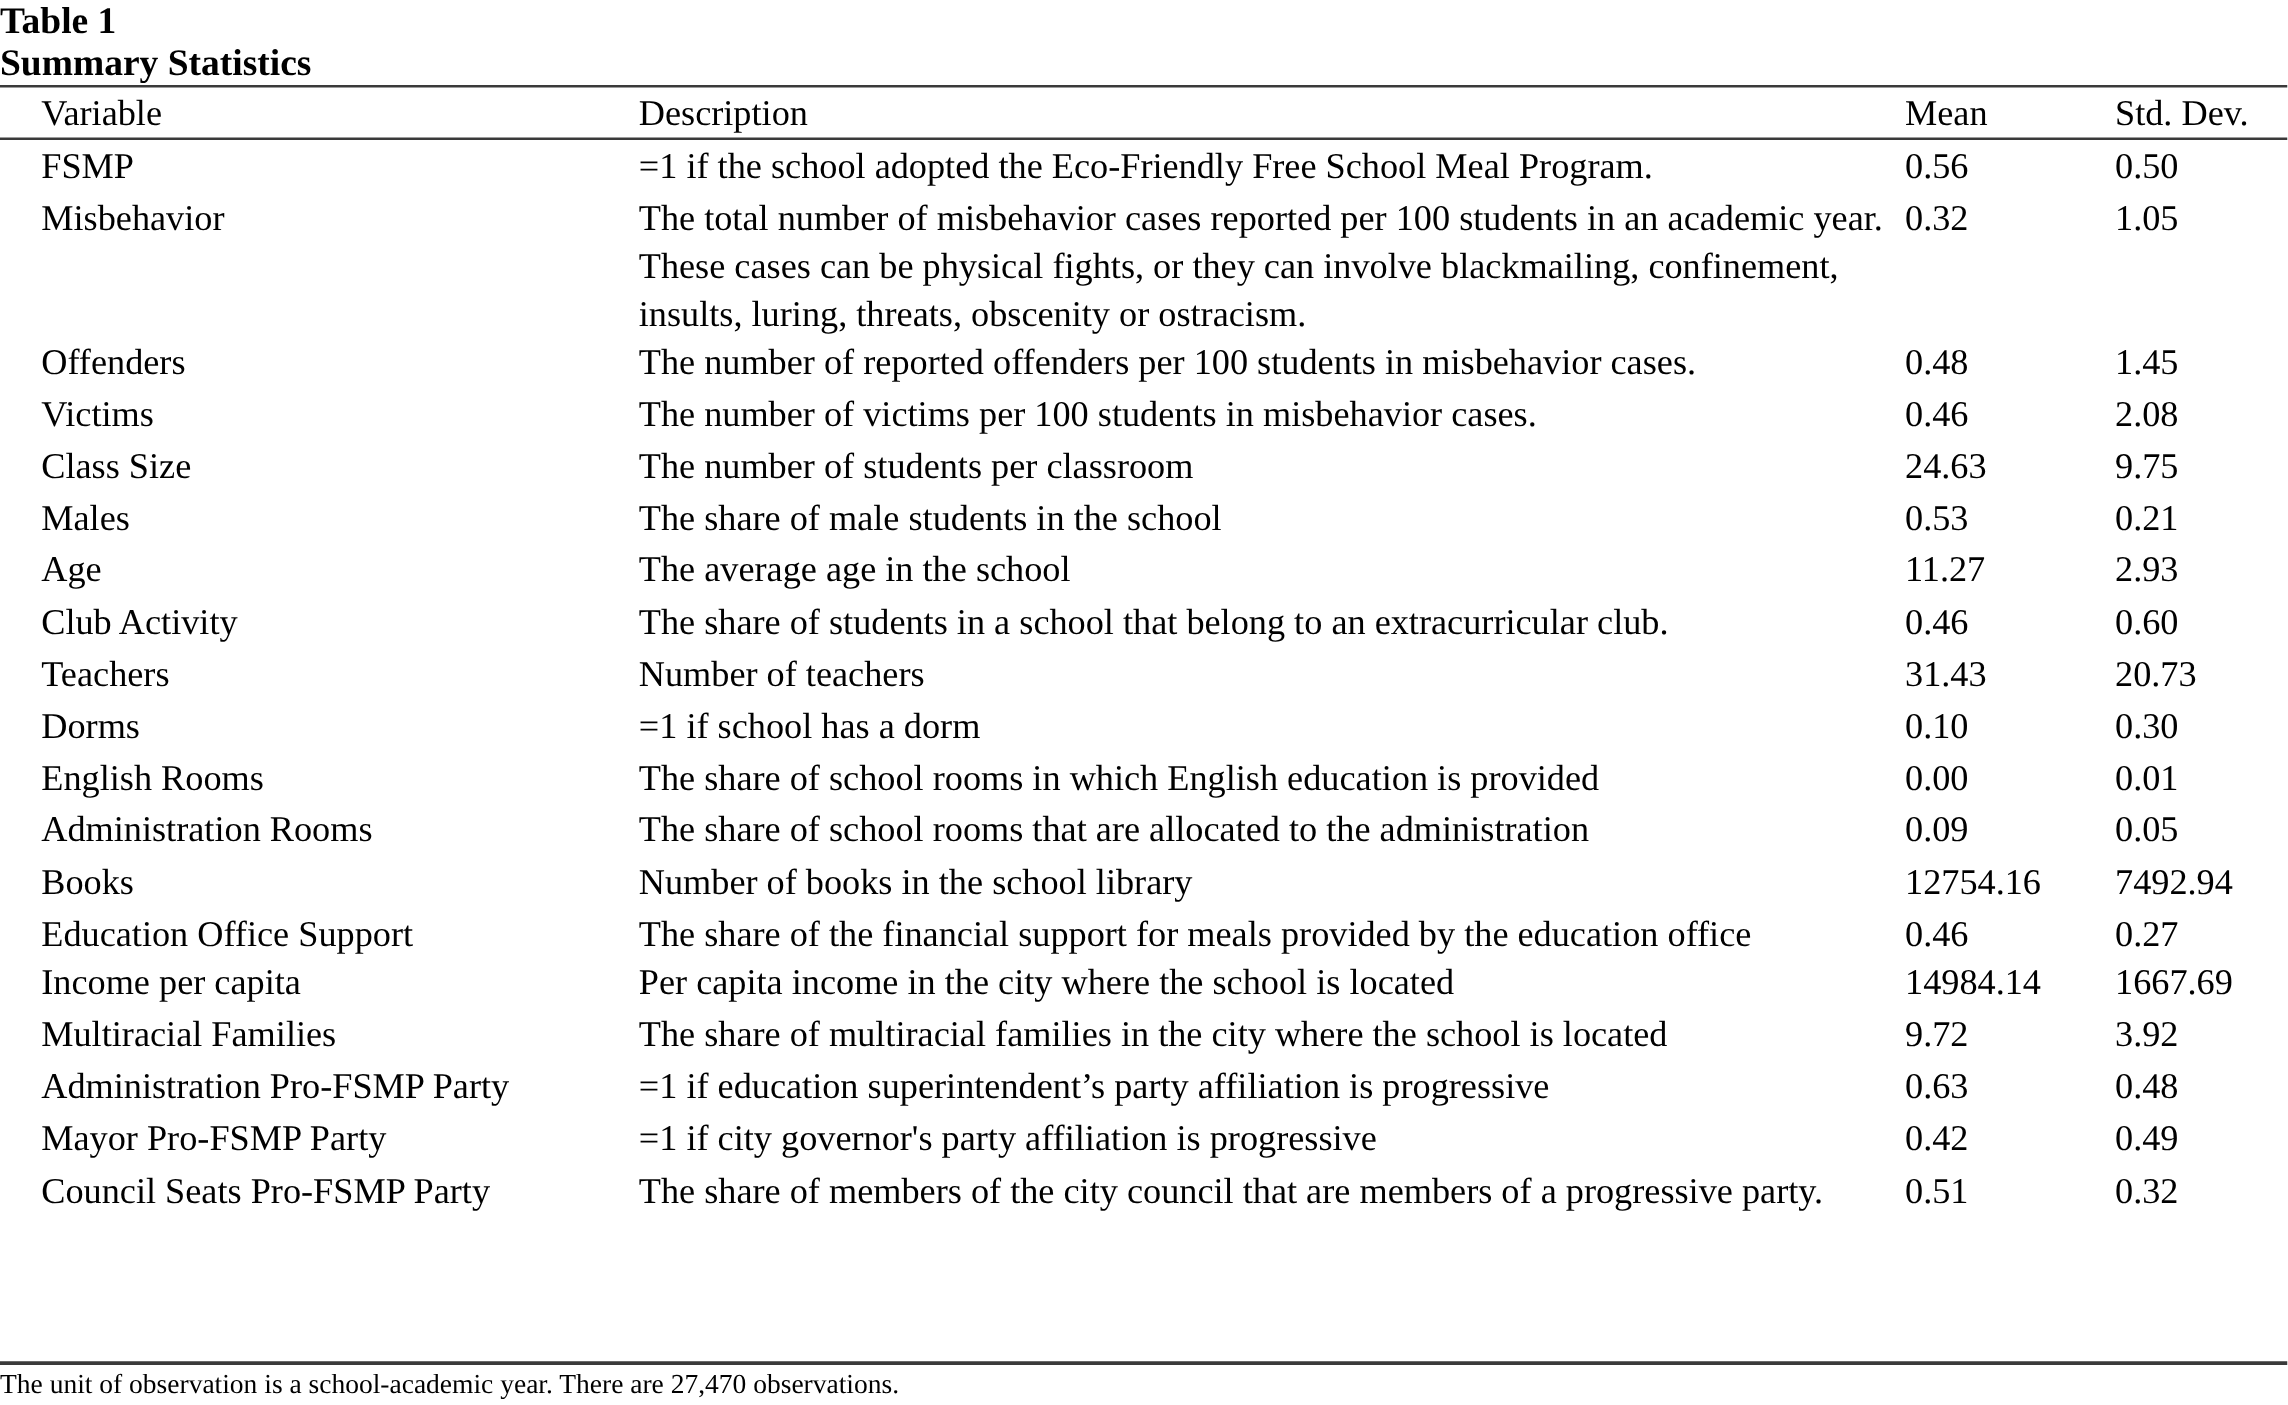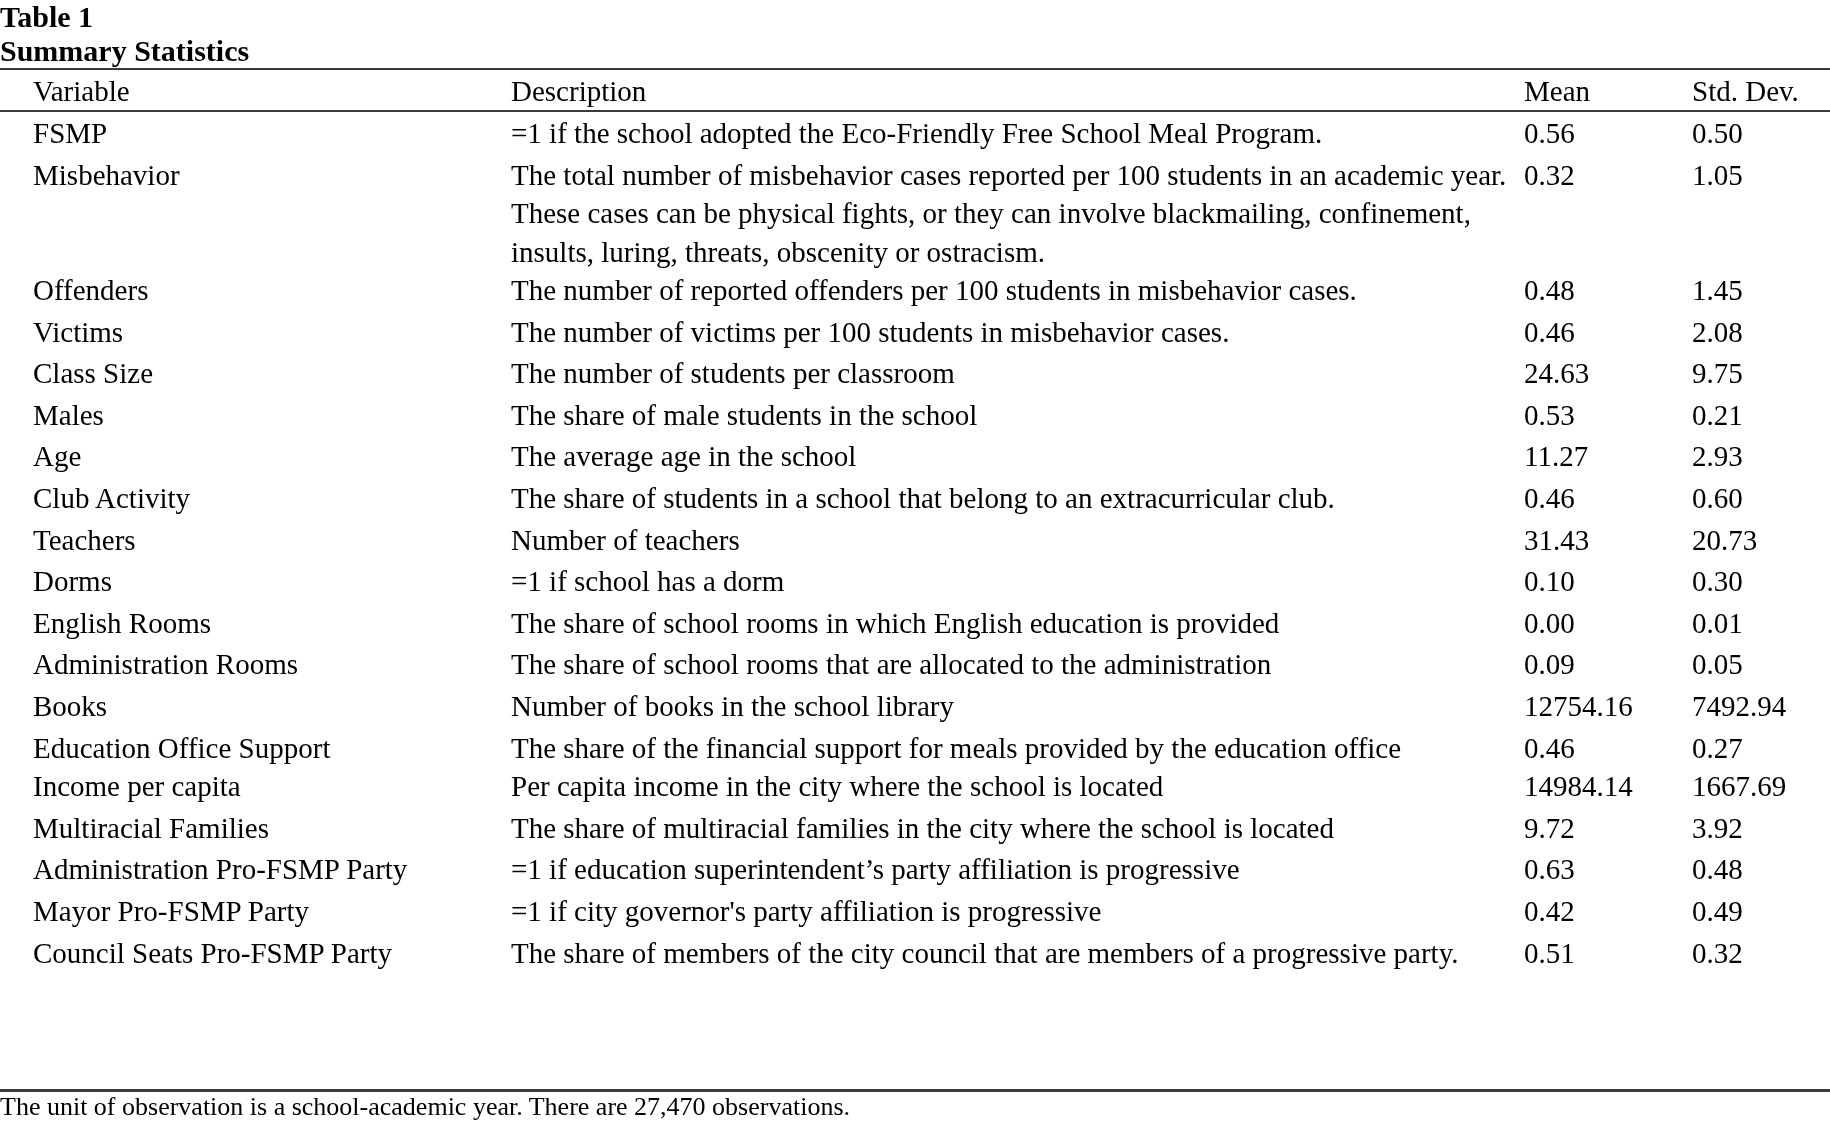--- a/index.html
+++ b/index.html
@@ -70,21 +70,21 @@
     }
     table.stats tbody tr.first td { padding-top: 3px; margin-left: 44px; }
     table.stats tbody tr.single td { height: 41.6px; }
     table.stats td.desc { padding-right: 8px; }
     table.stats td.sd { padding-right: 17px; }
 
     .footnote {
       position: absolute;
       left: 0;
       top: 1093px;
-      font-size: 26px;
+      font-size: 22px;
       line-height: 28px;
       white-space: nowrap;
     }
   </style>
 </head>
 <body>
 
 <div class="title-block">
   <span class="title-line">Table 1</span>
   <span class="title-line">Summary Statistics</span>

